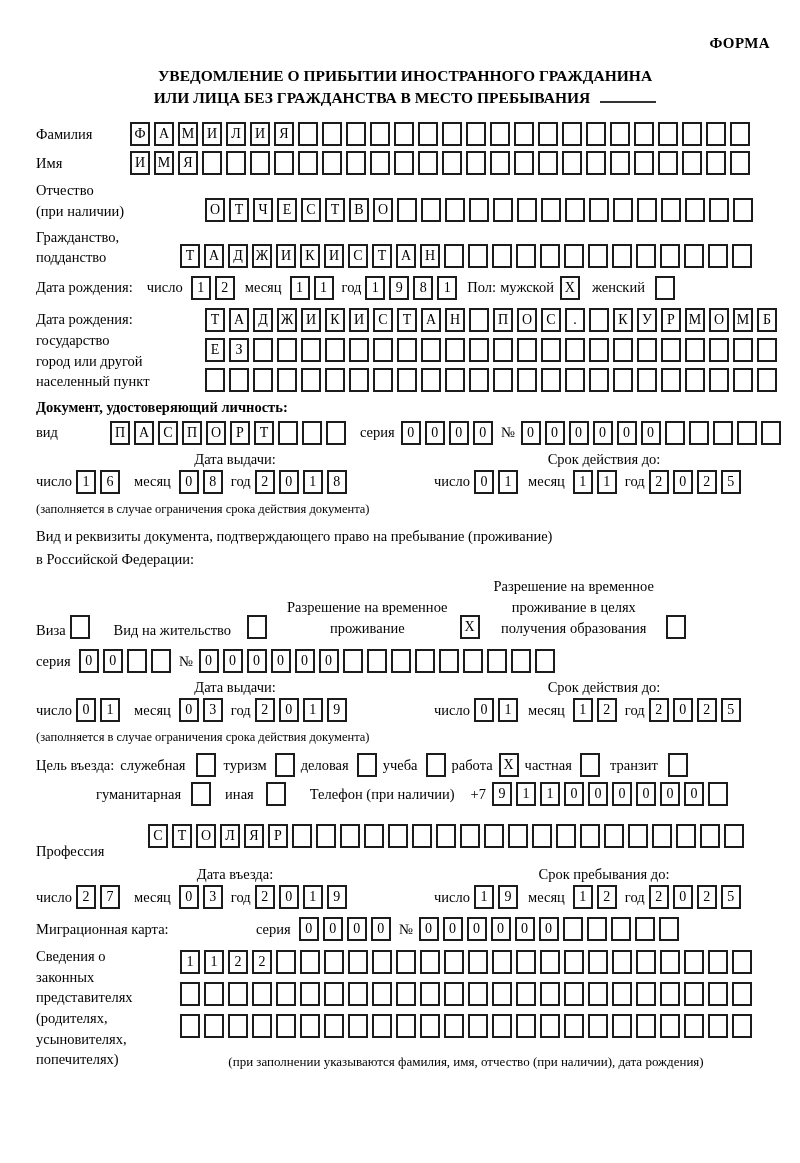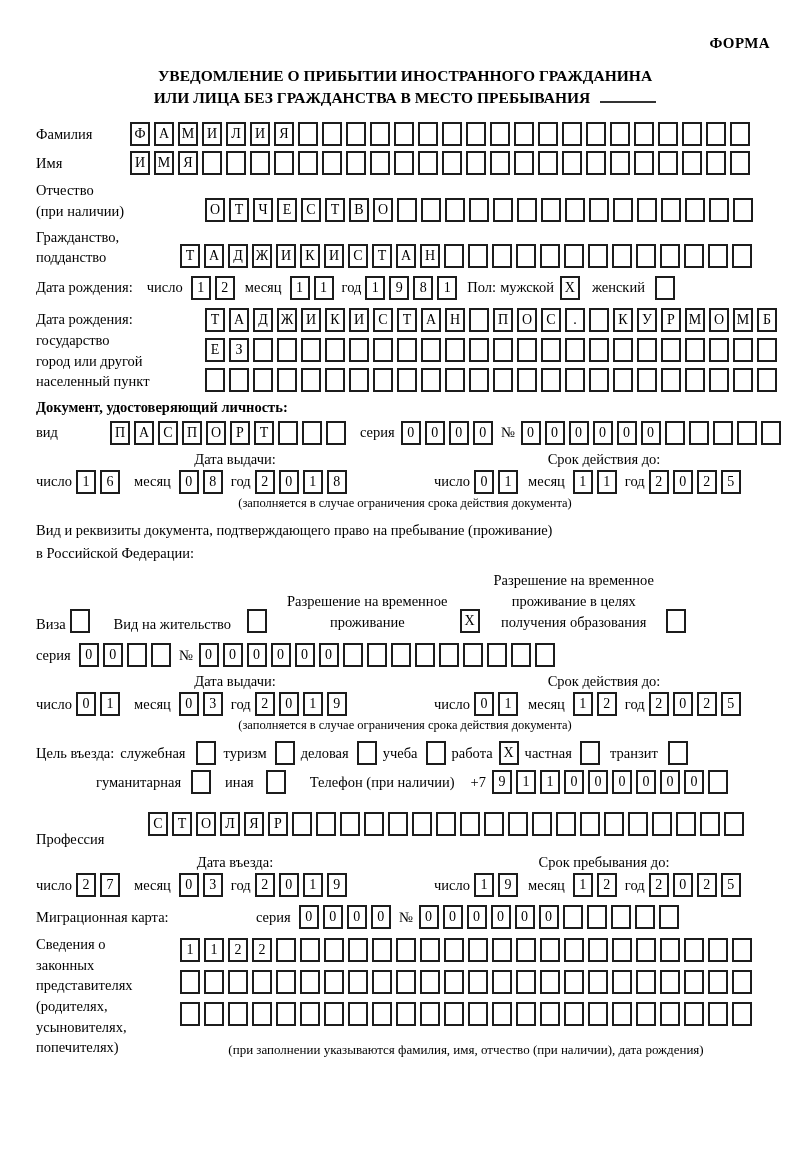--- a/index.html
+++ b/index.html
@@ -33,21 +33,21 @@
 
   .center-bold { font-weight:bold; font-size:14.5px; margin-top:7px; }
 
   .dates2 { display:flex; margin-top:6px; }
   .dcol-l { flex:0 0 398px; }
   .dcol-r { flex:1; }
   .dhead { text-align:center; font-size:14.5px; margin-bottom:2px; }
   .dline { display:flex; align-items:center; }
 
   .note { font-size:12.5px; }
-  .note.right { text-align:center; margin-top:2px; }
+  .note.right { text-align:left; margin-top:8px; }
   .note.center { text-align:center; margin-top:8px; font-size:13px; white-space:nowrap; }
 
   .plain { font-size:14.5px; margin-top:9px; line-height:1.5; }
   .mlabel { font-size:14.5px; text-align:center; line-height:1.45; }
 </style>
 </head>
 <body>
 
 <div class="page">
 

